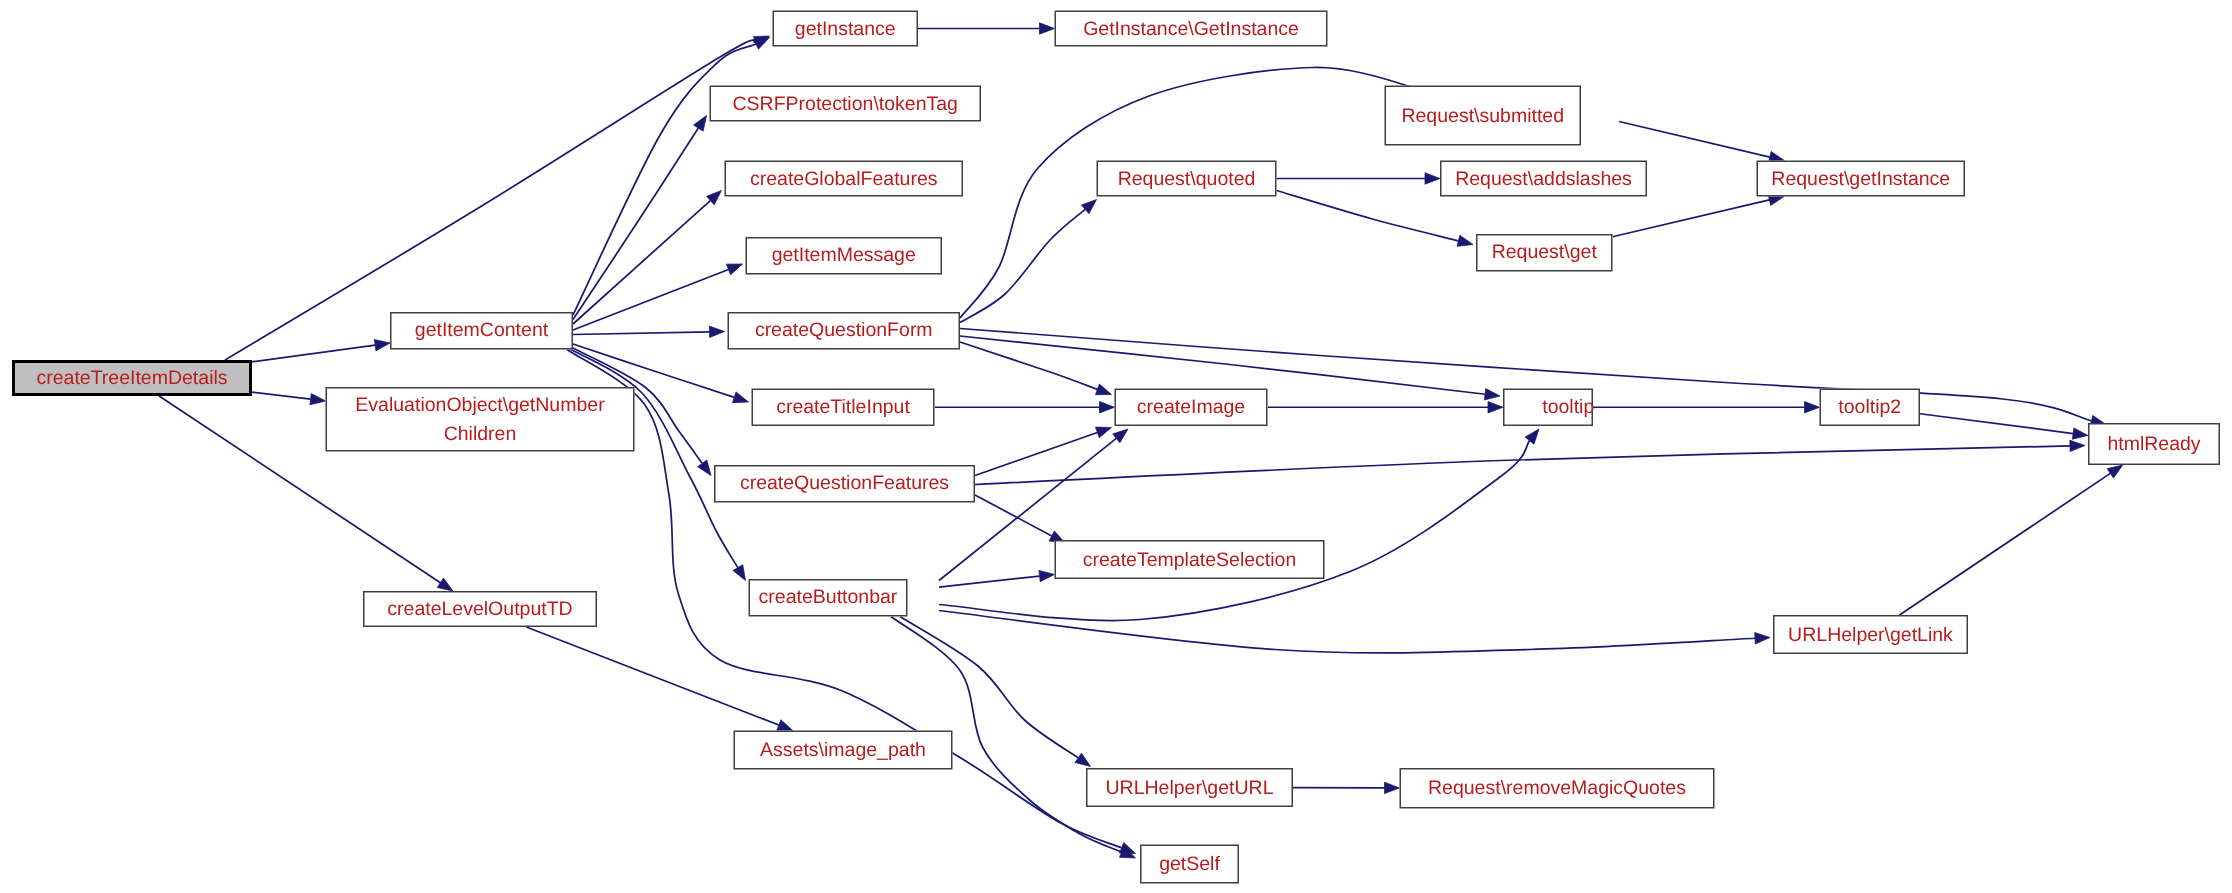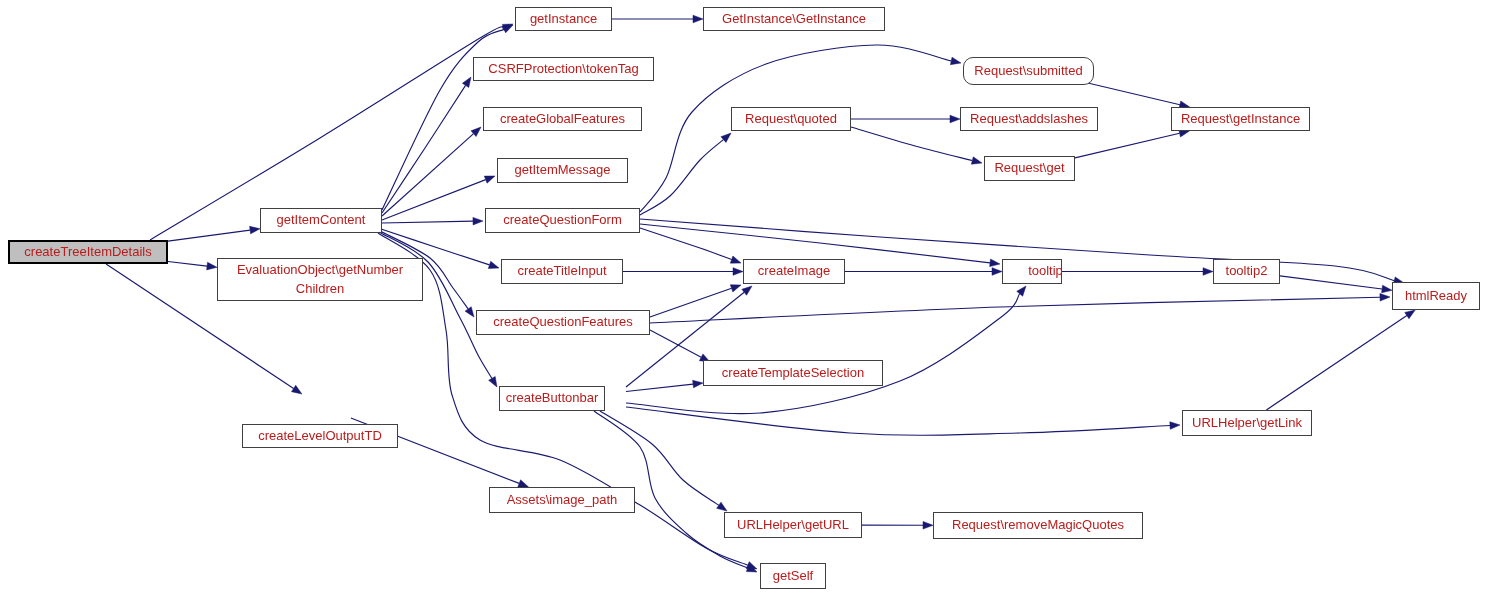--- a/index.html
+++ b/index.html
@@ -207,37 +207,37 @@
       <g>
         <path class="edge" d="M350.8936170212766,418L519.2104231827838,483.37925528587465"></path>
         <polygon class="arrow" points="528.531914893617,487 517.8345401914162,486.9214221359913 520.5863061741513,479.837088435758"></polygon>
       </g>
     </svg>
 
 <div class="node hl" style="left: 8px; top: 240px; width: 160px; height: 24px;">createTreeItemDetails</div>
     <div class="node" style="left: 260px; top: 208px; width: 122px; height: 25px;">getItemContent</div>
     <div class="node" style="left: 217px; top: 258px; width: 206px; height: 43px;">EvaluationObject\getNumber
 Children</div>
-    <div class="node" style="left: 242px; top: 394px; width: 156px; height: 24px; margin-top: 30px;">createLevelOutputTD</div>
+    <div class="node" style="left: 242px; top: 394px; width: 156px; height: 24px;">createLevelOutputTD</div>
     <div class="node" style="left: 515px; top: 7px; width: 97px; height: 24px;">getInstance</div>
     <div class="node" style="left: 703px; top: 7px; width: 182px; height: 24px;">GetInstance\GetInstance</div>
     <div class="node" style="left: 473px; top: 57px; width: 181px; height: 24px;">CSRFProtection\tokenTag</div>
     <div class="node" style="left: 483px; top: 107px; width: 159px; height: 24px; text-align: right;">createGlobalFeatures</div>
     <div class="node" style="left: 497px; top: 158px; width: 131px; height: 25px;">getItemMessage</div>
     <div class="node" style="left: 485px; top: 208px; width: 155px; height: 25px;">createQuestionForm</div>
     <div class="node" style="left: 501px; top: 259px; width: 122px; height: 25px;">createTitleInput</div>
     <div class="node" style="left: 476px; top: 310px; width: 174px; height: 25px;">createQuestionFeatures</div>
     <div class="node" style="left: 499px; top: 386px; width: 106px; height: 25px;">createButtonbar</div>
     <div class="node" style="left: 489px; top: 487px; width: 146px; height: 26px;">Assets\image_path</div>
     <div class="node" style="left: 703px; top: 360px; width: 180px; height: 26px;">createTemplateSelection</div>
     <div class="node" style="left: 724px; top: 512px; width: 138px; height: 26px;">URLHelper\getURL</div>
     <div class="node" style="left: 760px; top: 563px; width: 66px; height: 26px;">getSelf</div>
     <div class="node" style="left: 743px; top: 259px; width: 102px; height: 25px;">createImage</div>
     <div class="node" style="left: 731px; top: 107px; width: 120px; height: 24px;">Request\quoted</div>
-    <div class="node" style="left: 963px; top: 57px; width: 131px; height: 28px; border-radius: 10px;">Request\submitted</div>
+    <div class="node" style="left: 923px; top: 57px; width: 131px; height: 40px;">Request\submitted</div>
     <div class="node" style="left: 960px; top: 107px; width: 138px; height: 24px;">Request\addslashes</div>
     <div class="node" style="left: 984px; top: 156px; width: 91px; height: 25px;">Request\get</div>
     <div class="node" style="left: 1171px; top: 107px; width: 139px; height: 24px;">Request\getInstance</div>
     <div class="node" style="left: 1002px; top: 259px; width: 60px; height: 25px; padding-left: 27px;">tooltip</div>
     <div class="node" style="left: 1213px; top: 259px; width: 67px; height: 25px;">tooltip2</div>
     <div class="node" style="left: 1392px; top: 282px; width: 88px; height: 28px;">htmlReady</div>
     <div class="node" style="left: 1182px; top: 410px; width: 130px; height: 26px;">URLHelper\getLink</div>
     <div class="node" style="left: 933px; top: 512px; width: 210px; height: 27px;">Request\removeMagicQuotes</div>
   </div>
 

